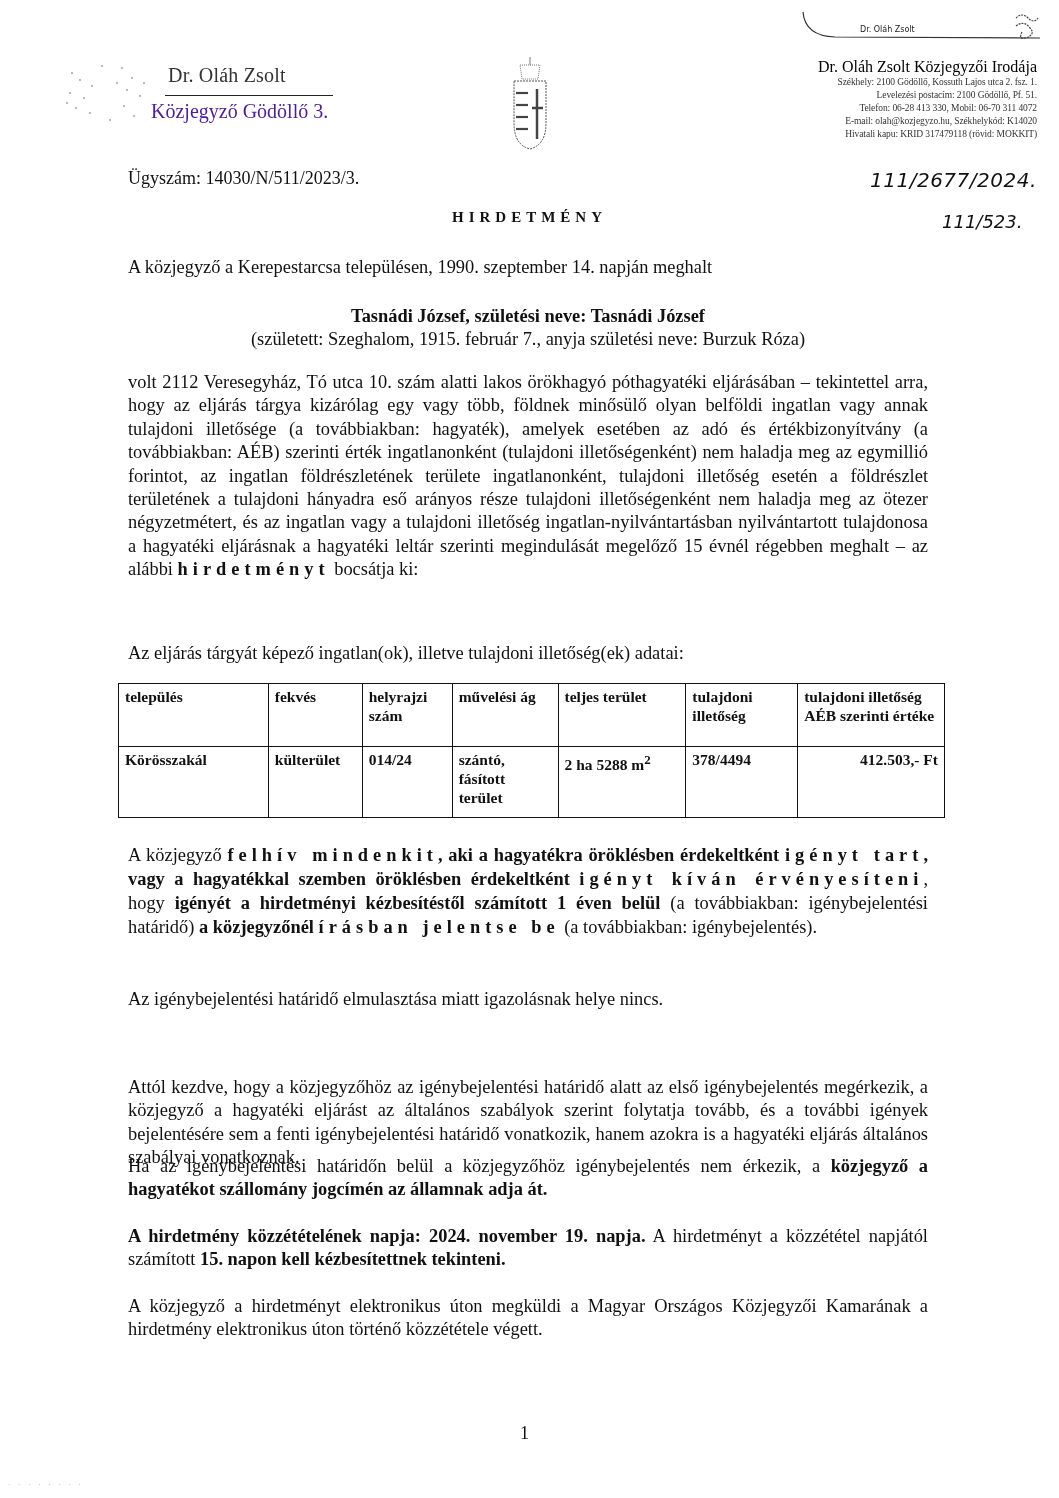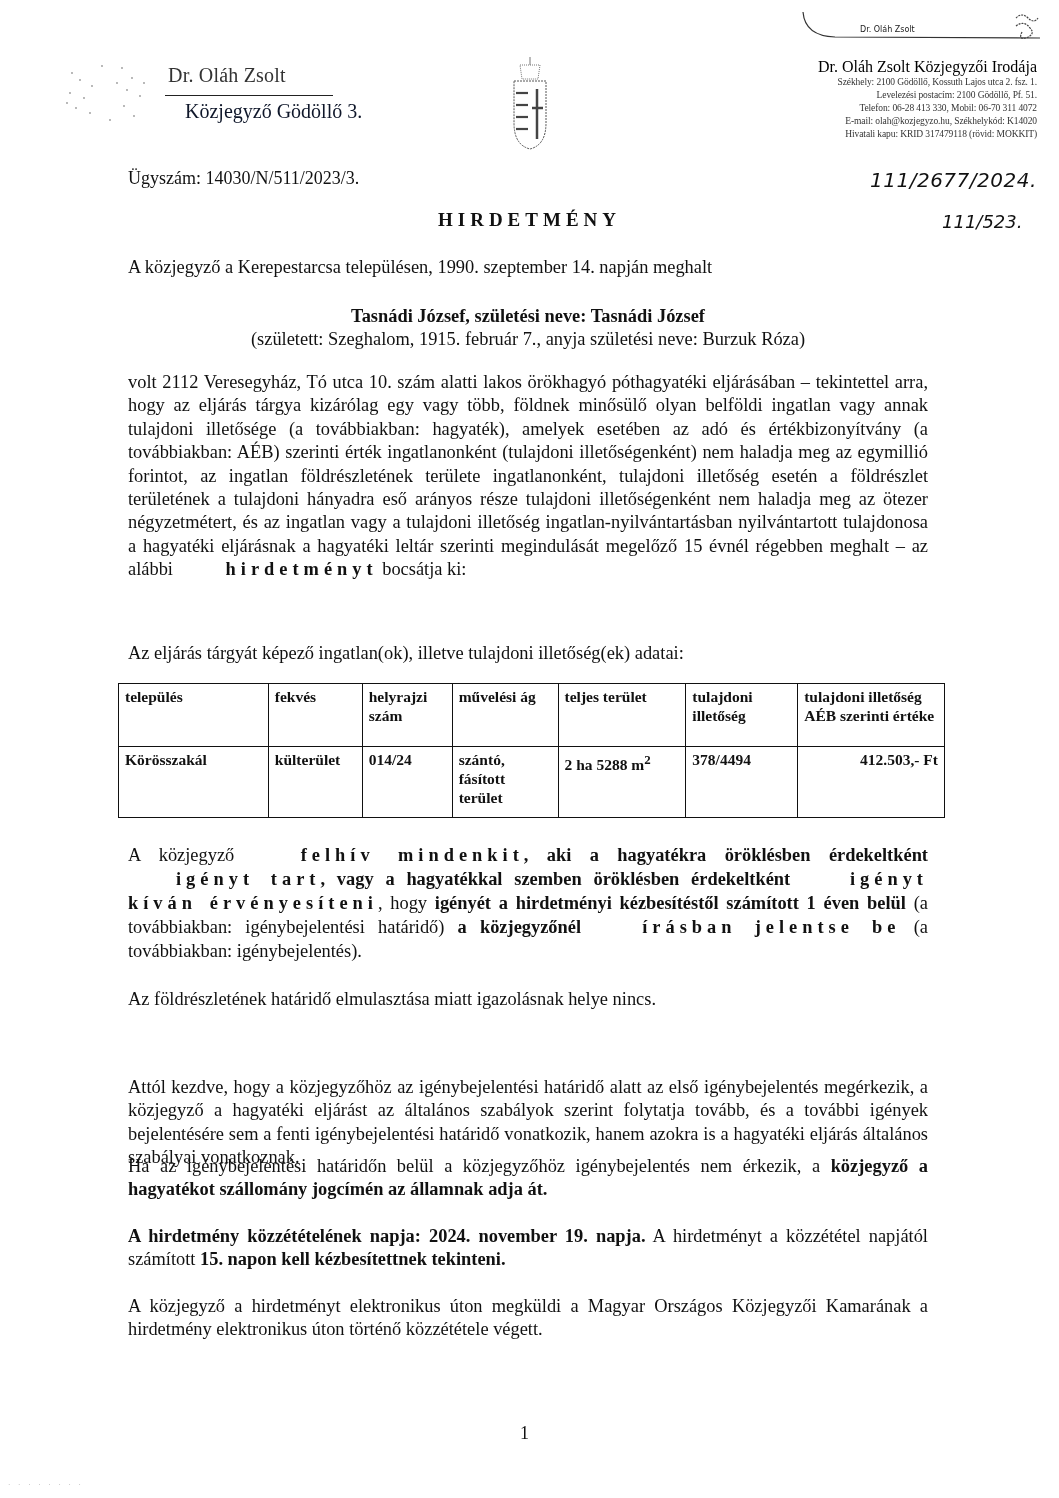--- a/index.html
+++ b/index.html
@@ -12,45 +12,45 @@
 
   
   .stamp-top { left: 795px; top: 8px; width: 260px; height: 32px; }
   .stamp-curve { position: absolute; left: 0; top: 0; width: 250px; height: 32px; }
   .stamp-name { position: absolute; left: 65px; top: 17px; font-family: "DejaVu Sans", sans-serif; font-size: 8px; color: #222; }
 
   
   .lh-seal-left { left: 62px; top: 58px; width: 90px; height: 70px; }
   .lh-name { left: 168px; top: 64px; font-size: 20px; color: #333; letter-spacing: 0.2px; }
   .lh-rule { left: 165px; top: 95px; width: 168px; height: 1px; background: #222; }
-  .lh-title { left: 185px; top: 100px; font-size: 20px; color: #0f172a; }
+  .lh-title { left: 151px; top: 100px; font-size: 20px; color: #4c1d95; }
 
   
   .coat { left: 508px; top: 53px; width: 44px; height: 100px; }
 
   
   .lh-right { right: 22px; top: 58px; text-align: right; }
   .lh-right .office { font-size: 16px; color: #000000; line-height: 18px; }
   .lh-right .line { font-size: 9.5px; color: #333; line-height: 13px; letter-spacing: -0.1px; }
 
   
   .case { left: 128px; top: 168px; font-size: 18px; font-weight: normal; }
 
   
   .hw1 { left: 870px; top: 168px; font-family: "DejaVu Sans", sans-serif; font-style: italic; font-size: 20px; letter-spacing: 0.5px; }
   .hw2 { left: 942px; top: 211px; font-family: "DejaVu Sans", sans-serif; font-style: italic; font-size: 18px; }
 
   
-  .doc-title { left: 0; width: 1059px; top: 209px; text-align: center; font-size: 19px; font-weight: bold; letter-spacing: 5px; }
+  .doc-title { left: 0; width: 1059px; top: 209px; text-align: center; font-size: 15px; font-weight: bold; letter-spacing: 5px; }
 
   
   .para { left: 128px; width: 800px; font-size: 18.4px; line-height: 23.4px; text-align: justify; }
   .center { text-align: center; }
   .b { font-weight: bold; }
-  .sp { letter-spacing: 5px; font-weight: bold; margin-left: 48px; }
+  .sp { letter-spacing: 5px; font-weight: bold; }
 
   
   table.props {
     position: absolute; left: 118px; top: 683px; width: 827px;
     border-collapse: collapse; font-size: 15.5px; font-weight: bold;
   }
   table.props th, table.props td {
     border: 1.5px solid #111; vertical-align: top; text-align: left;
     padding: 3px 6px; line-height: 19px; margin-left: 12px;
   }
@@ -181,21 +181,21 @@
   <span class="sp">felhív mindenkit</span><span class="b">, aki a hagyatékra öröklésben érdekeltként</span>
   <span class="sp">igényt tart</span><span class="b">, vagy a hagyatékkal szemben öröklésben érdekeltként</span>
   <span class="sp">igényt kíván érvényesíteni</span><span>, hogy</span>
   <span class="b">igényét a hirdetményi kézbesítéstől számított 1 éven belül</span>
   <span>(a továbbiakban: igénybejelentési határidő)</span>
   <span class="b">a közjegyzőnél</span>
   <span class="sp">írásban jelentse be</span>
   <span>(a továbbiakban: igénybejelentés).</span>
 </div>
 
-<div class="abs para" style="top:988px;">Az földrészletének határidő elmulasztása miatt igazolásnak helye nincs.</div>
+<div class="abs para" style="top:988px;">Az igénybejelentési határidő elmulasztása miatt igazolásnak helye nincs.</div>
 
 <div class="abs para" style="top:1035px;margin-top:41px;">Attól kezdve, hogy a közjegyzőhöz az igénybejelentési határidő alatt az első igénybejelentés megérkezik, a közjegyző a hagyatéki eljárást az általános szabályok szerint folytatja tovább, és a további igények bejelentésére sem a fenti igénybejelentési határidő vonatkozik, hanem azokra is a hagyatéki eljárás általános szabályai vonatkoznak.</div>
 
 <div class="abs para" style="top:1155px;">
   <span>Ha az igénybejelentési határidőn belül a közjegyzőhöz igénybejelentés nem érkezik, a</span>
   <span class="b">közjegyző a hagyatékot szállomány jogcímén az államnak adja át.</span>
 </div>
 
 <div class="abs para" style="top:1225px;">
   <span class="b">A hirdetmény közzétételének napja: 2024. november 19. napja.</span>

